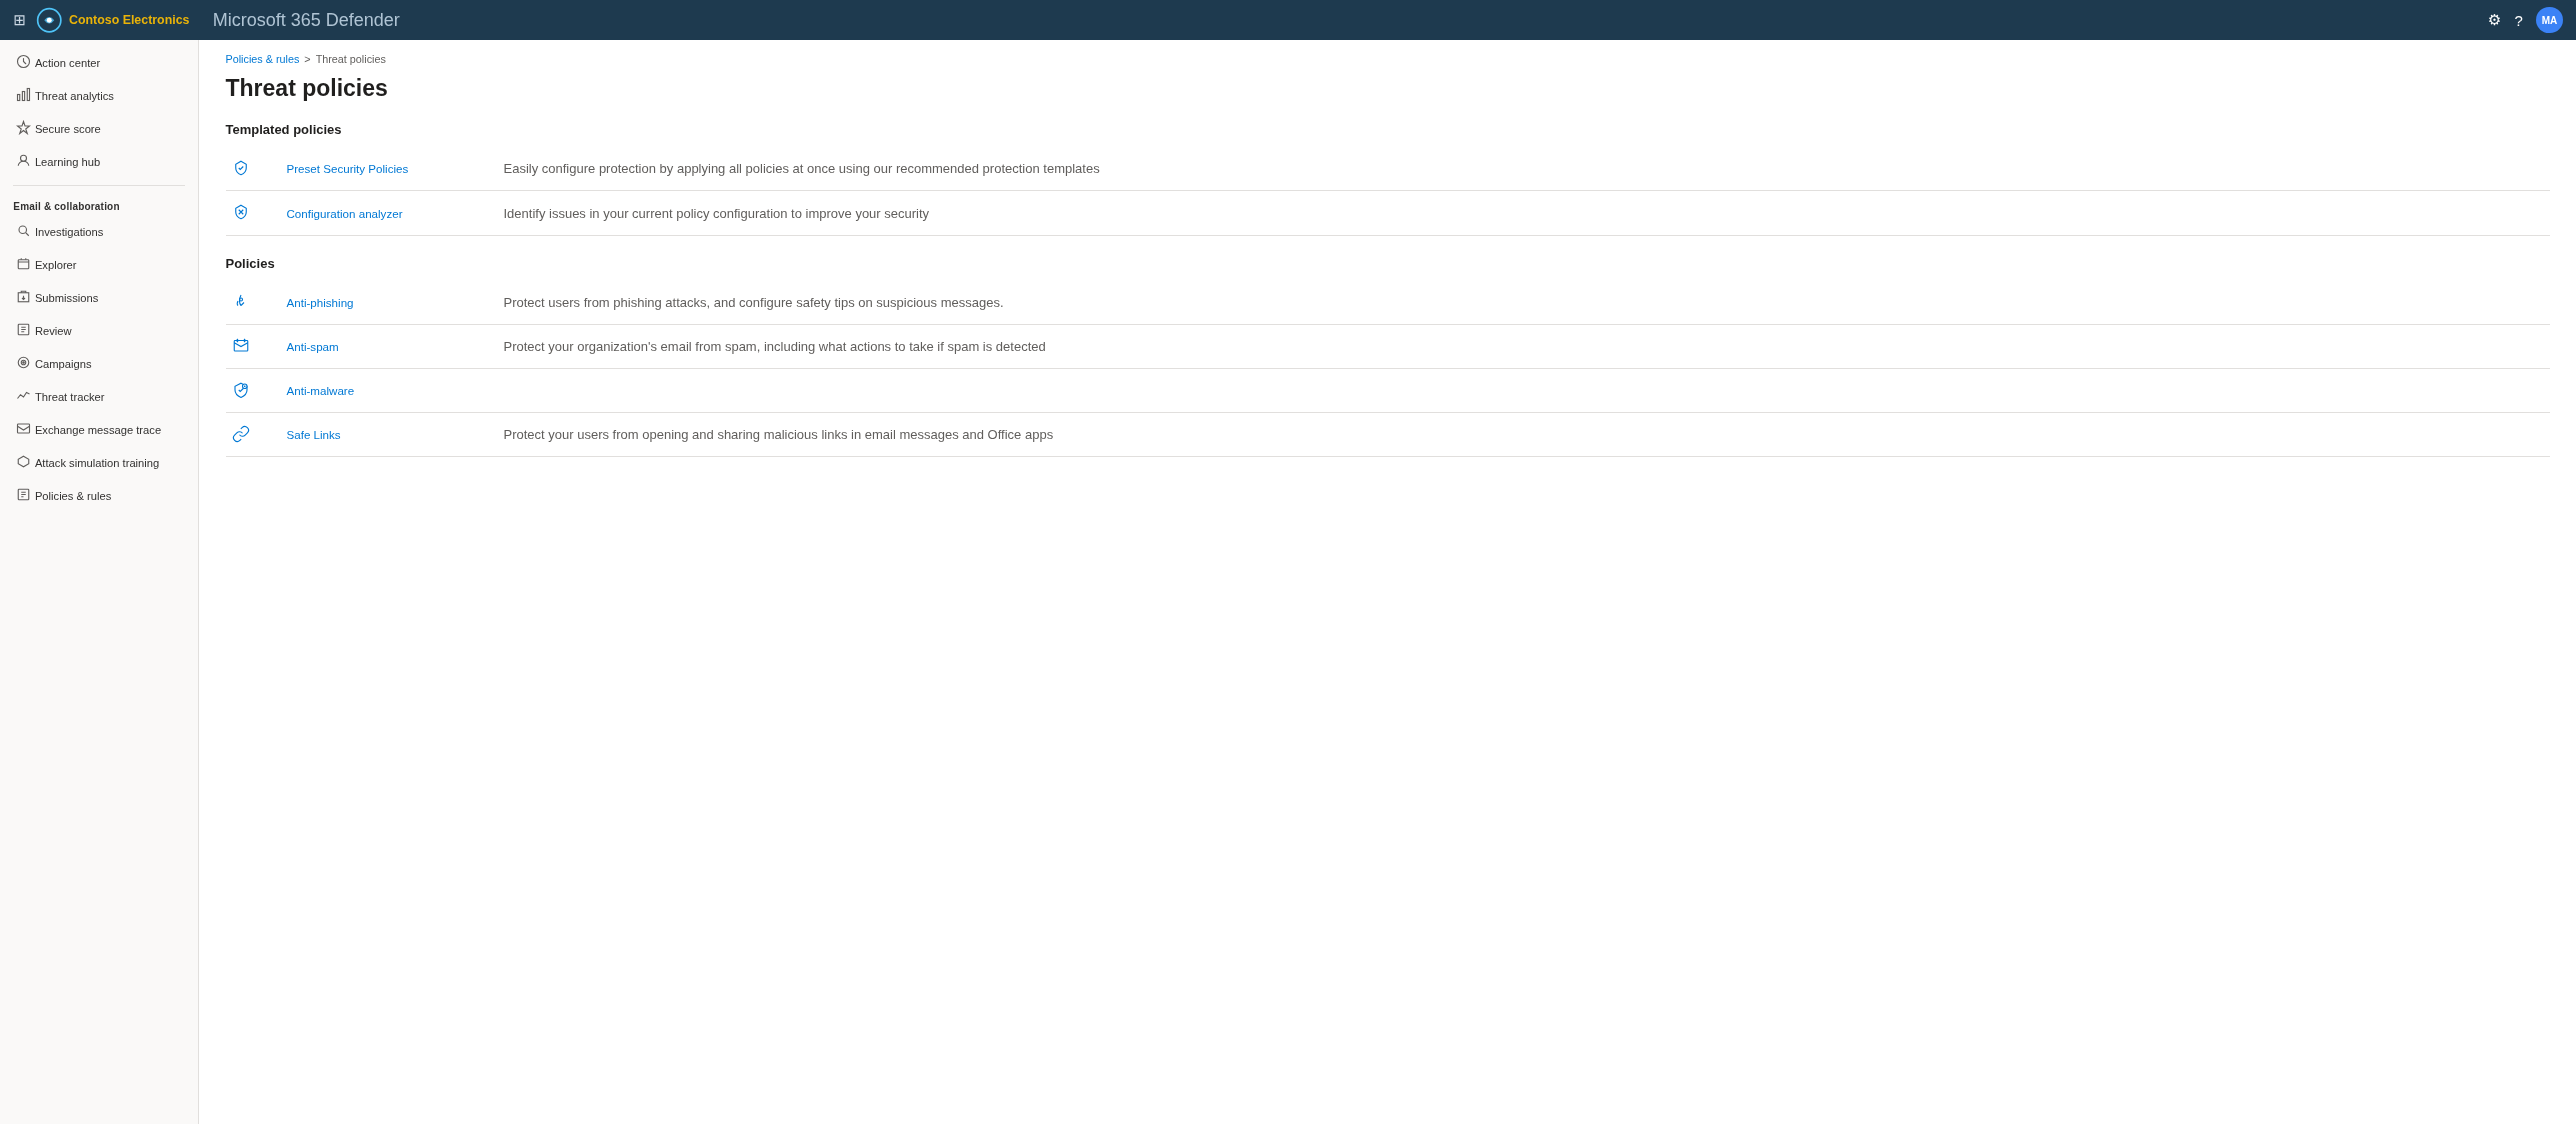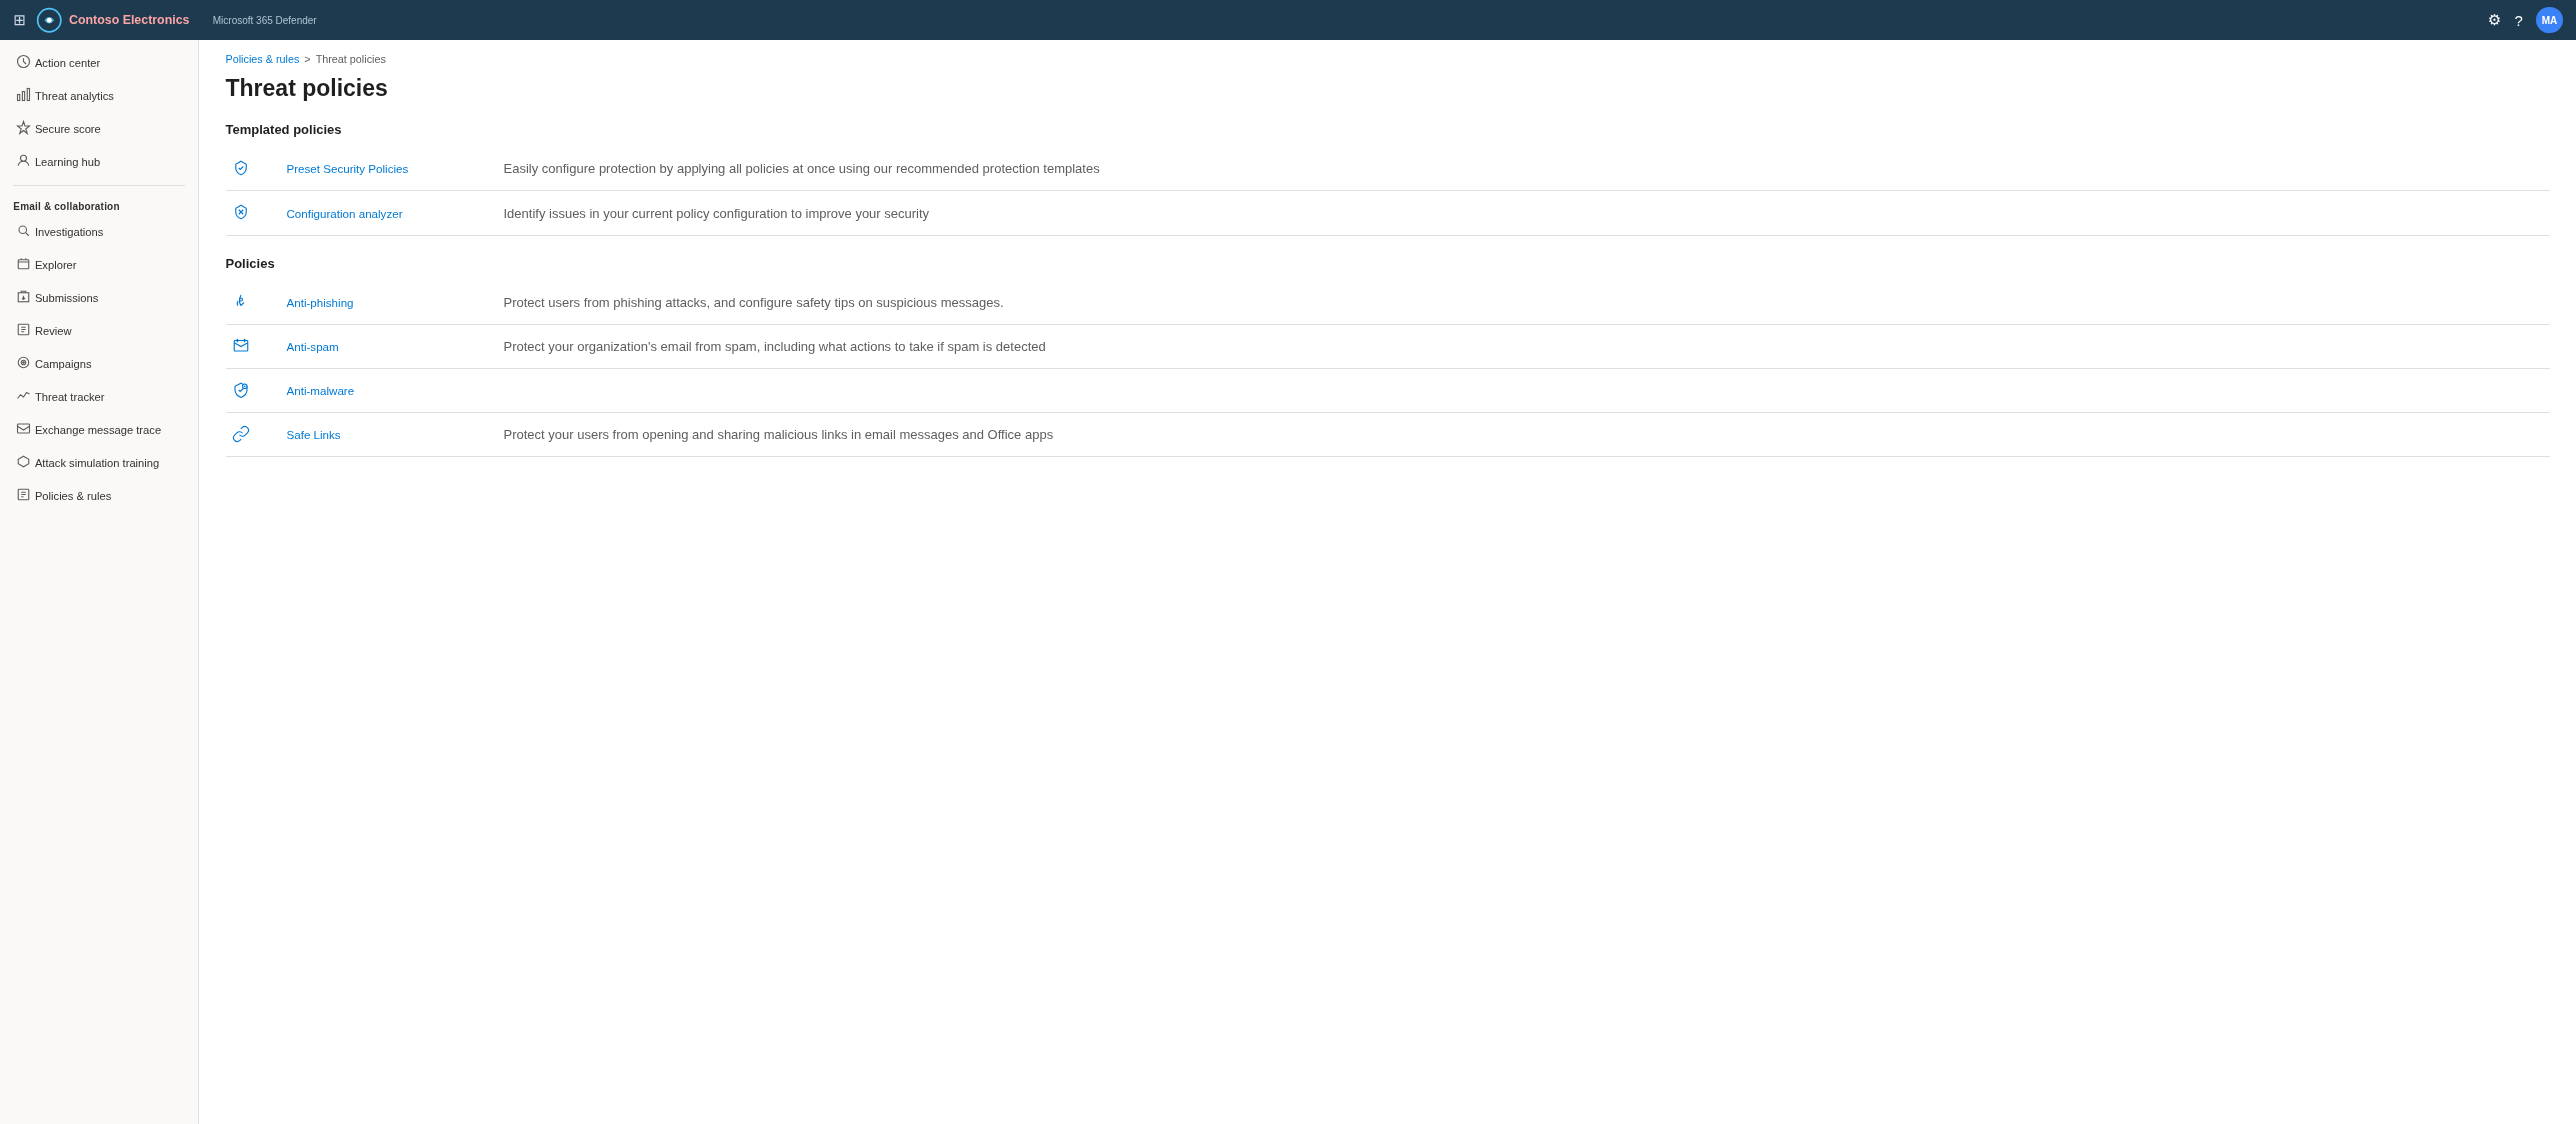--- a/index.html
+++ b/index.html
@@ -13,22 +13,22 @@
       display: flex;
       align-items: center;
       padding: 0 13.3px;
       gap: 10px;
       flex-shrink: 0;
       z-index: 10;
     }
     .topnav-grid-icon { font-size: 15px; cursor: pointer; color: #cdd9e5; }
     .topnav-logo { display: flex; align-items: center; gap: 6.6px; }
     .topnav-logo-icon { width: 26.5px; height: 26.5px; }
-    .topnav-brand { font-size: 12.4px; font-weight: 600; color: #fca5a5; }
-    .topnav-app { font-size: 10px; color: #b0c4d4; margin-left: 13.3px; }
+    .topnav-brand { font-size: 12.4px; font-weight: 600; color: #eab308; }
+    .topnav-app { font-size: 18px; color: #b0c4d4; margin-left: 13.3px; }
     .topnav-spacer { flex: 1; }
     .topnav-actions { display: flex; align-items: center; gap: 13.3px; }
     .topnav-icon-btn { color: #cdd9e5; font-size: 15px; cursor: pointer; background: none; border: none; color: white; }
     .topnav-avatar { width: 26.5px; height: 26.5px; border-radius: 50%; background: #3b82f6; color: white; display: flex; align-items: center; justify-content: center; font-size: 10px; font-weight: 600; cursor: pointer; }
 
     
     .layout { display: flex; flex: 1; overflow: hidden; }
 
     
     .sidebar {

